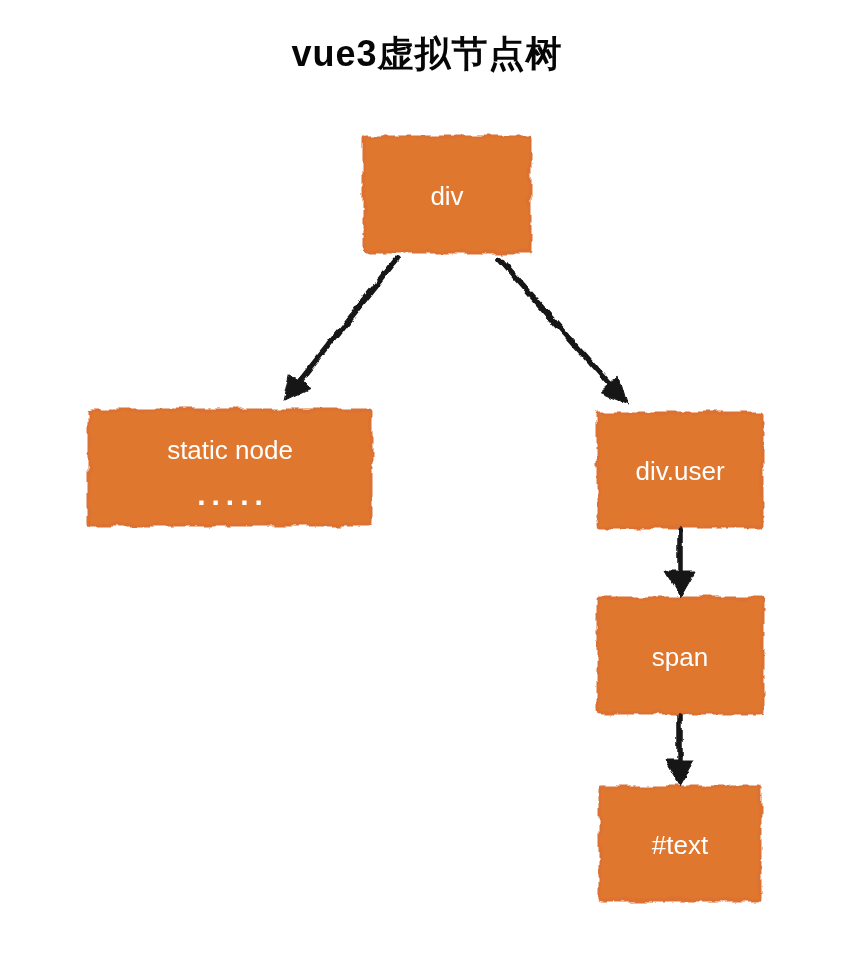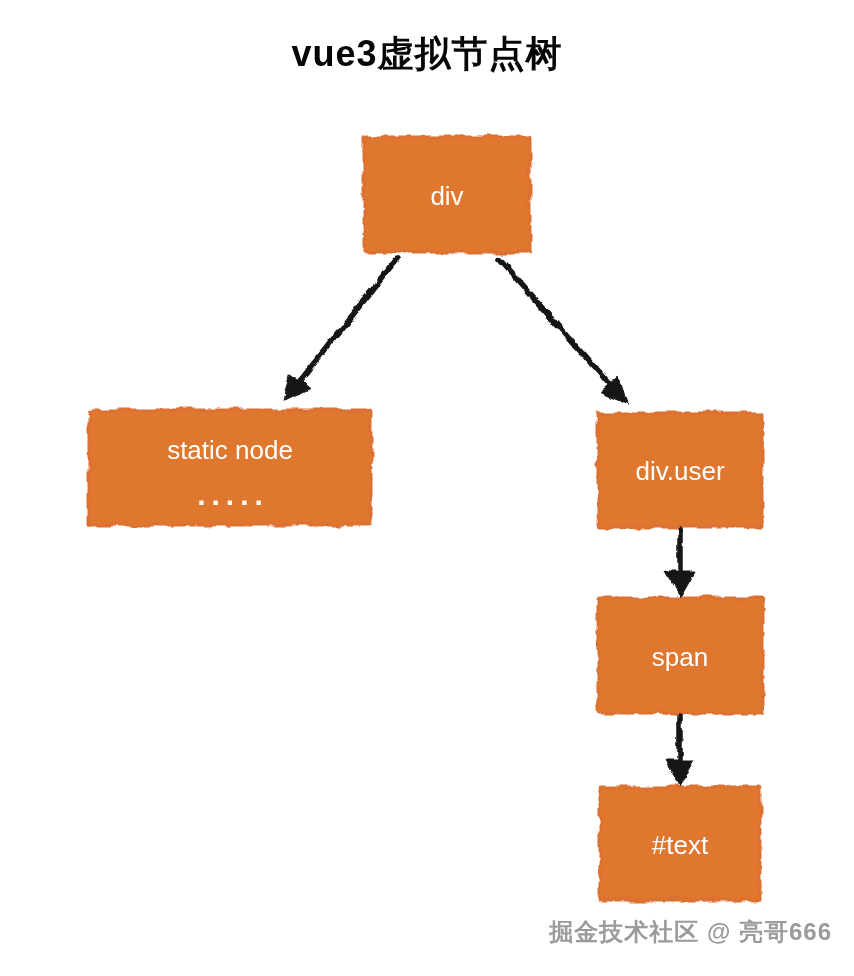--- a/index.html
+++ b/index.html
@@ -105,15 +105,14 @@
       <text class="node-sublabel" x="233" y="505">.....</text>
 
       <text class="node-label" x="680" y="471" dominant-baseline="central">div.user</text>
 
       <text class="node-label" x="680" y="657" dominant-baseline="central">span</text>
 
       <text class="node-label" x="680" y="845" dominant-baseline="central">#text</text>
     </g>
   </svg>
 
-  <div class="watermark">掘金技术社区 @ 亮哥666</div>
 
 </div>
 
 </body></html>

